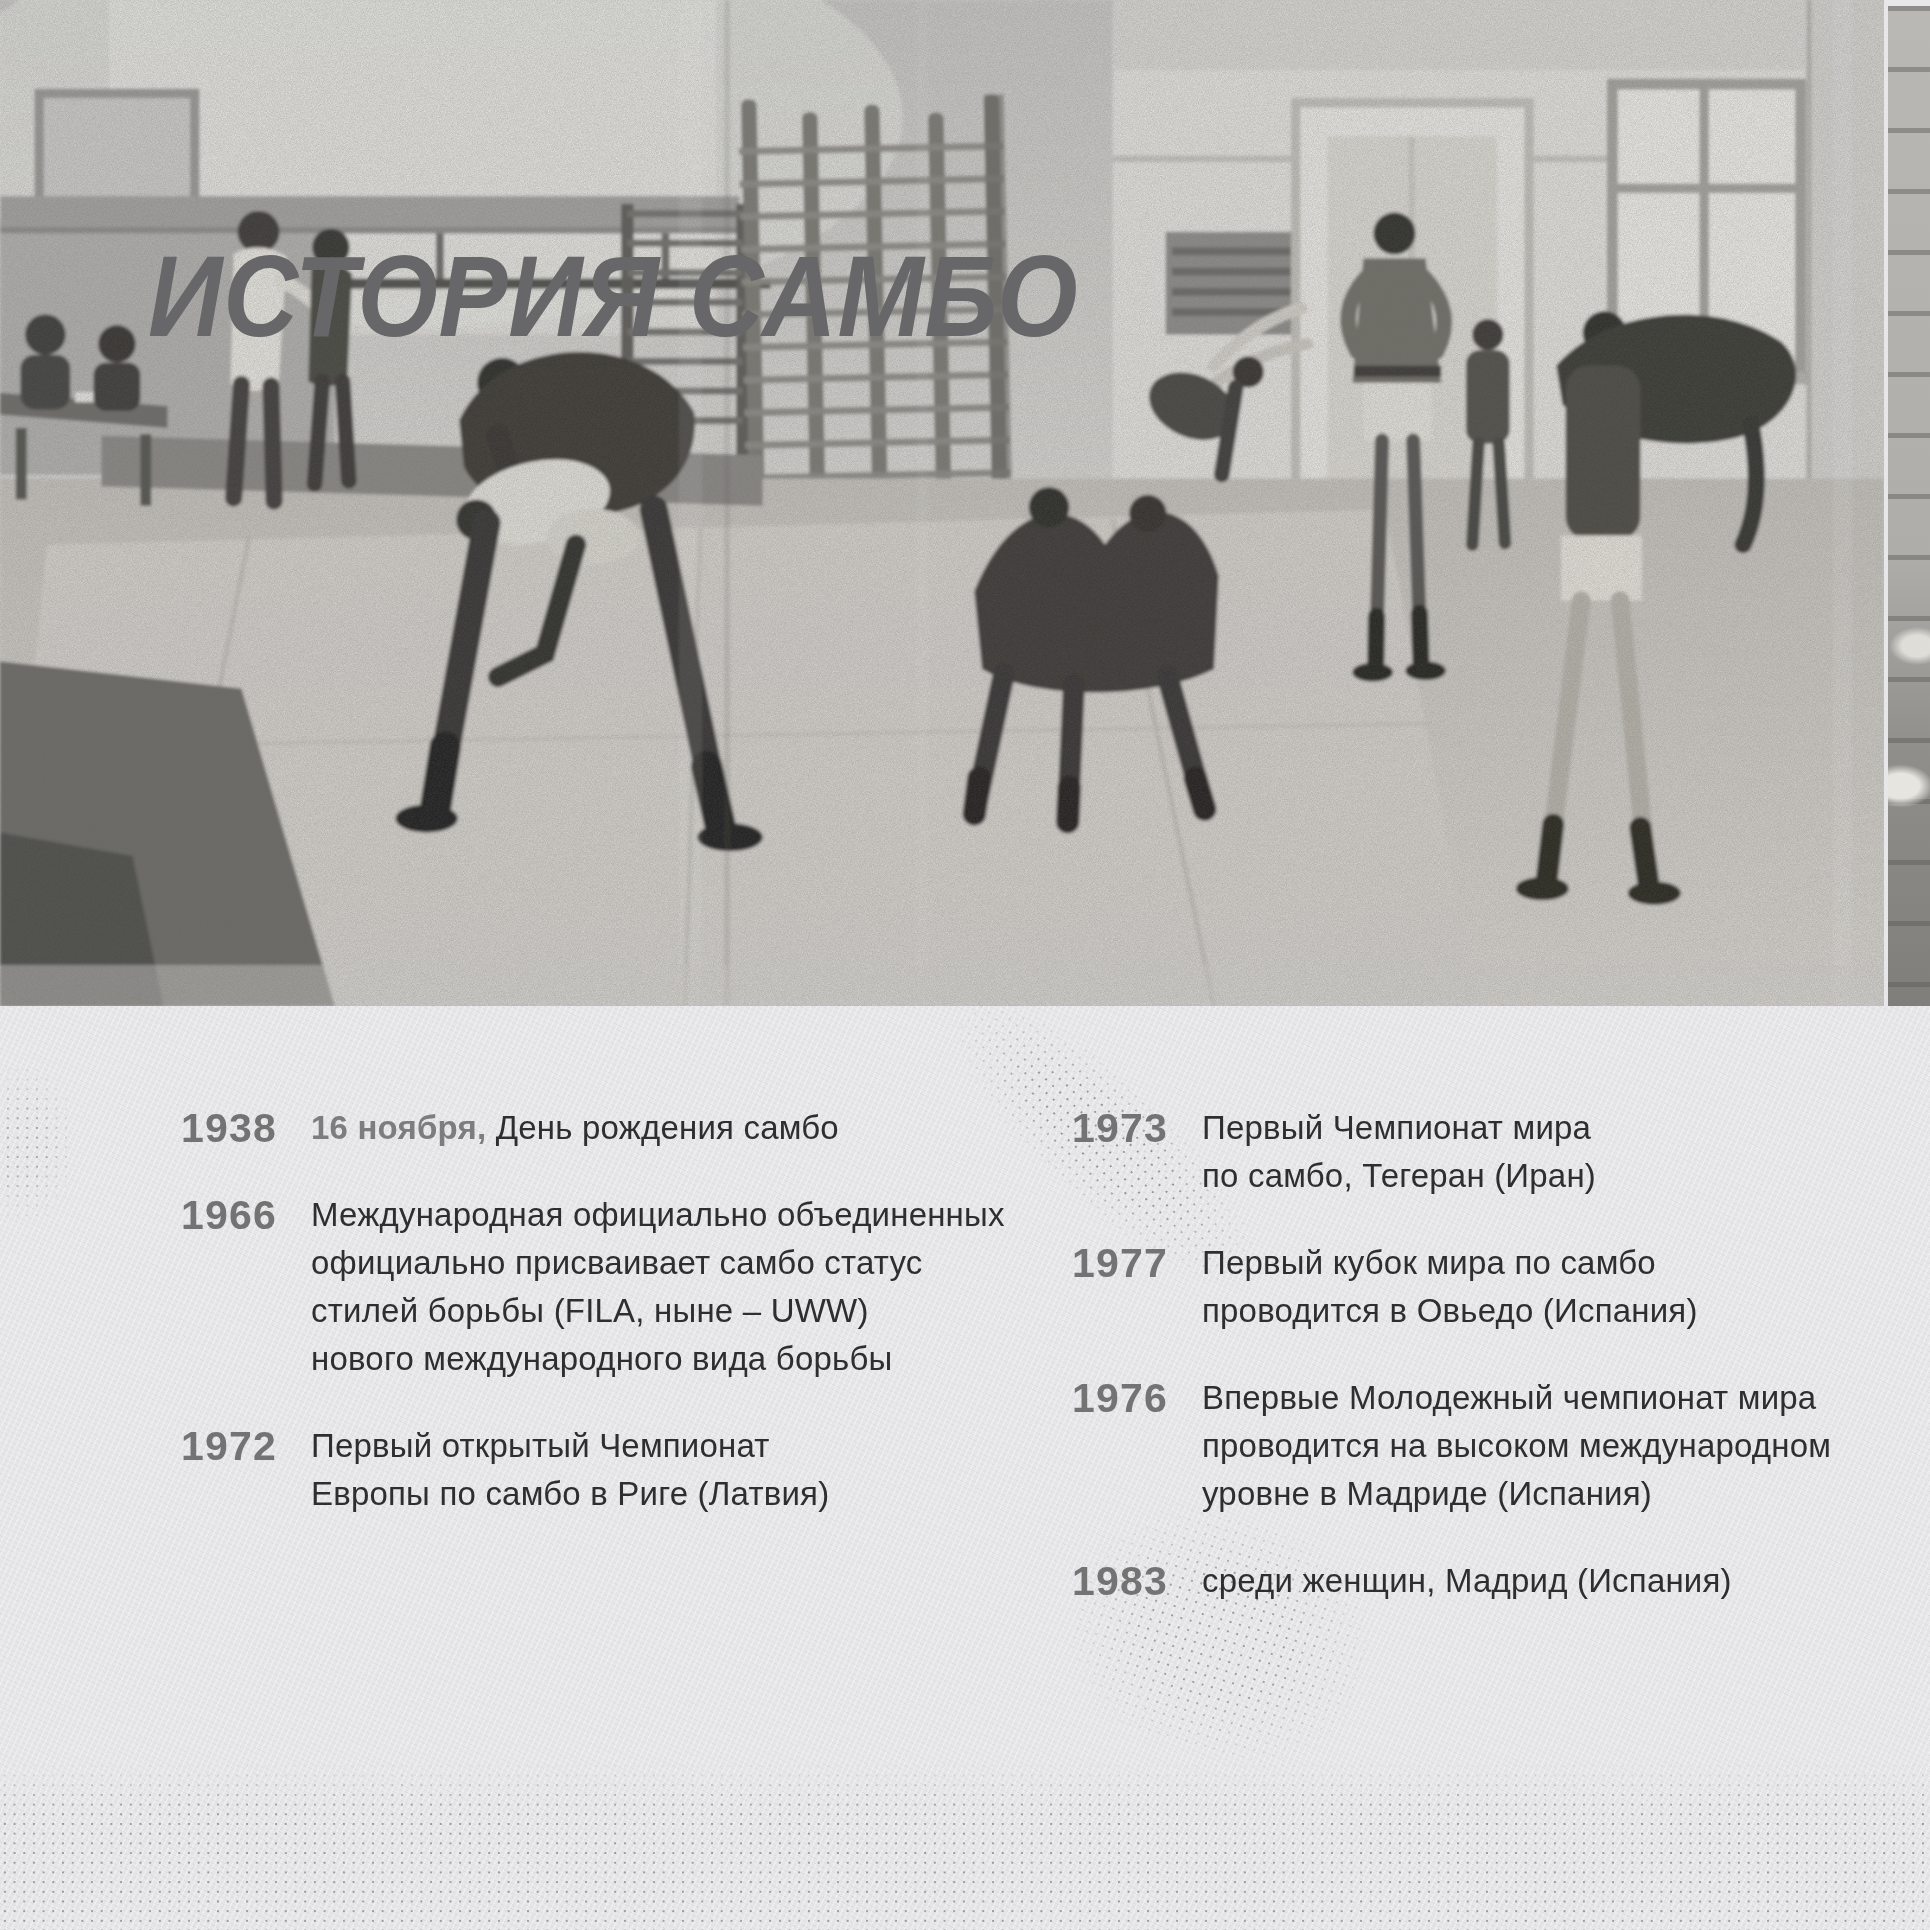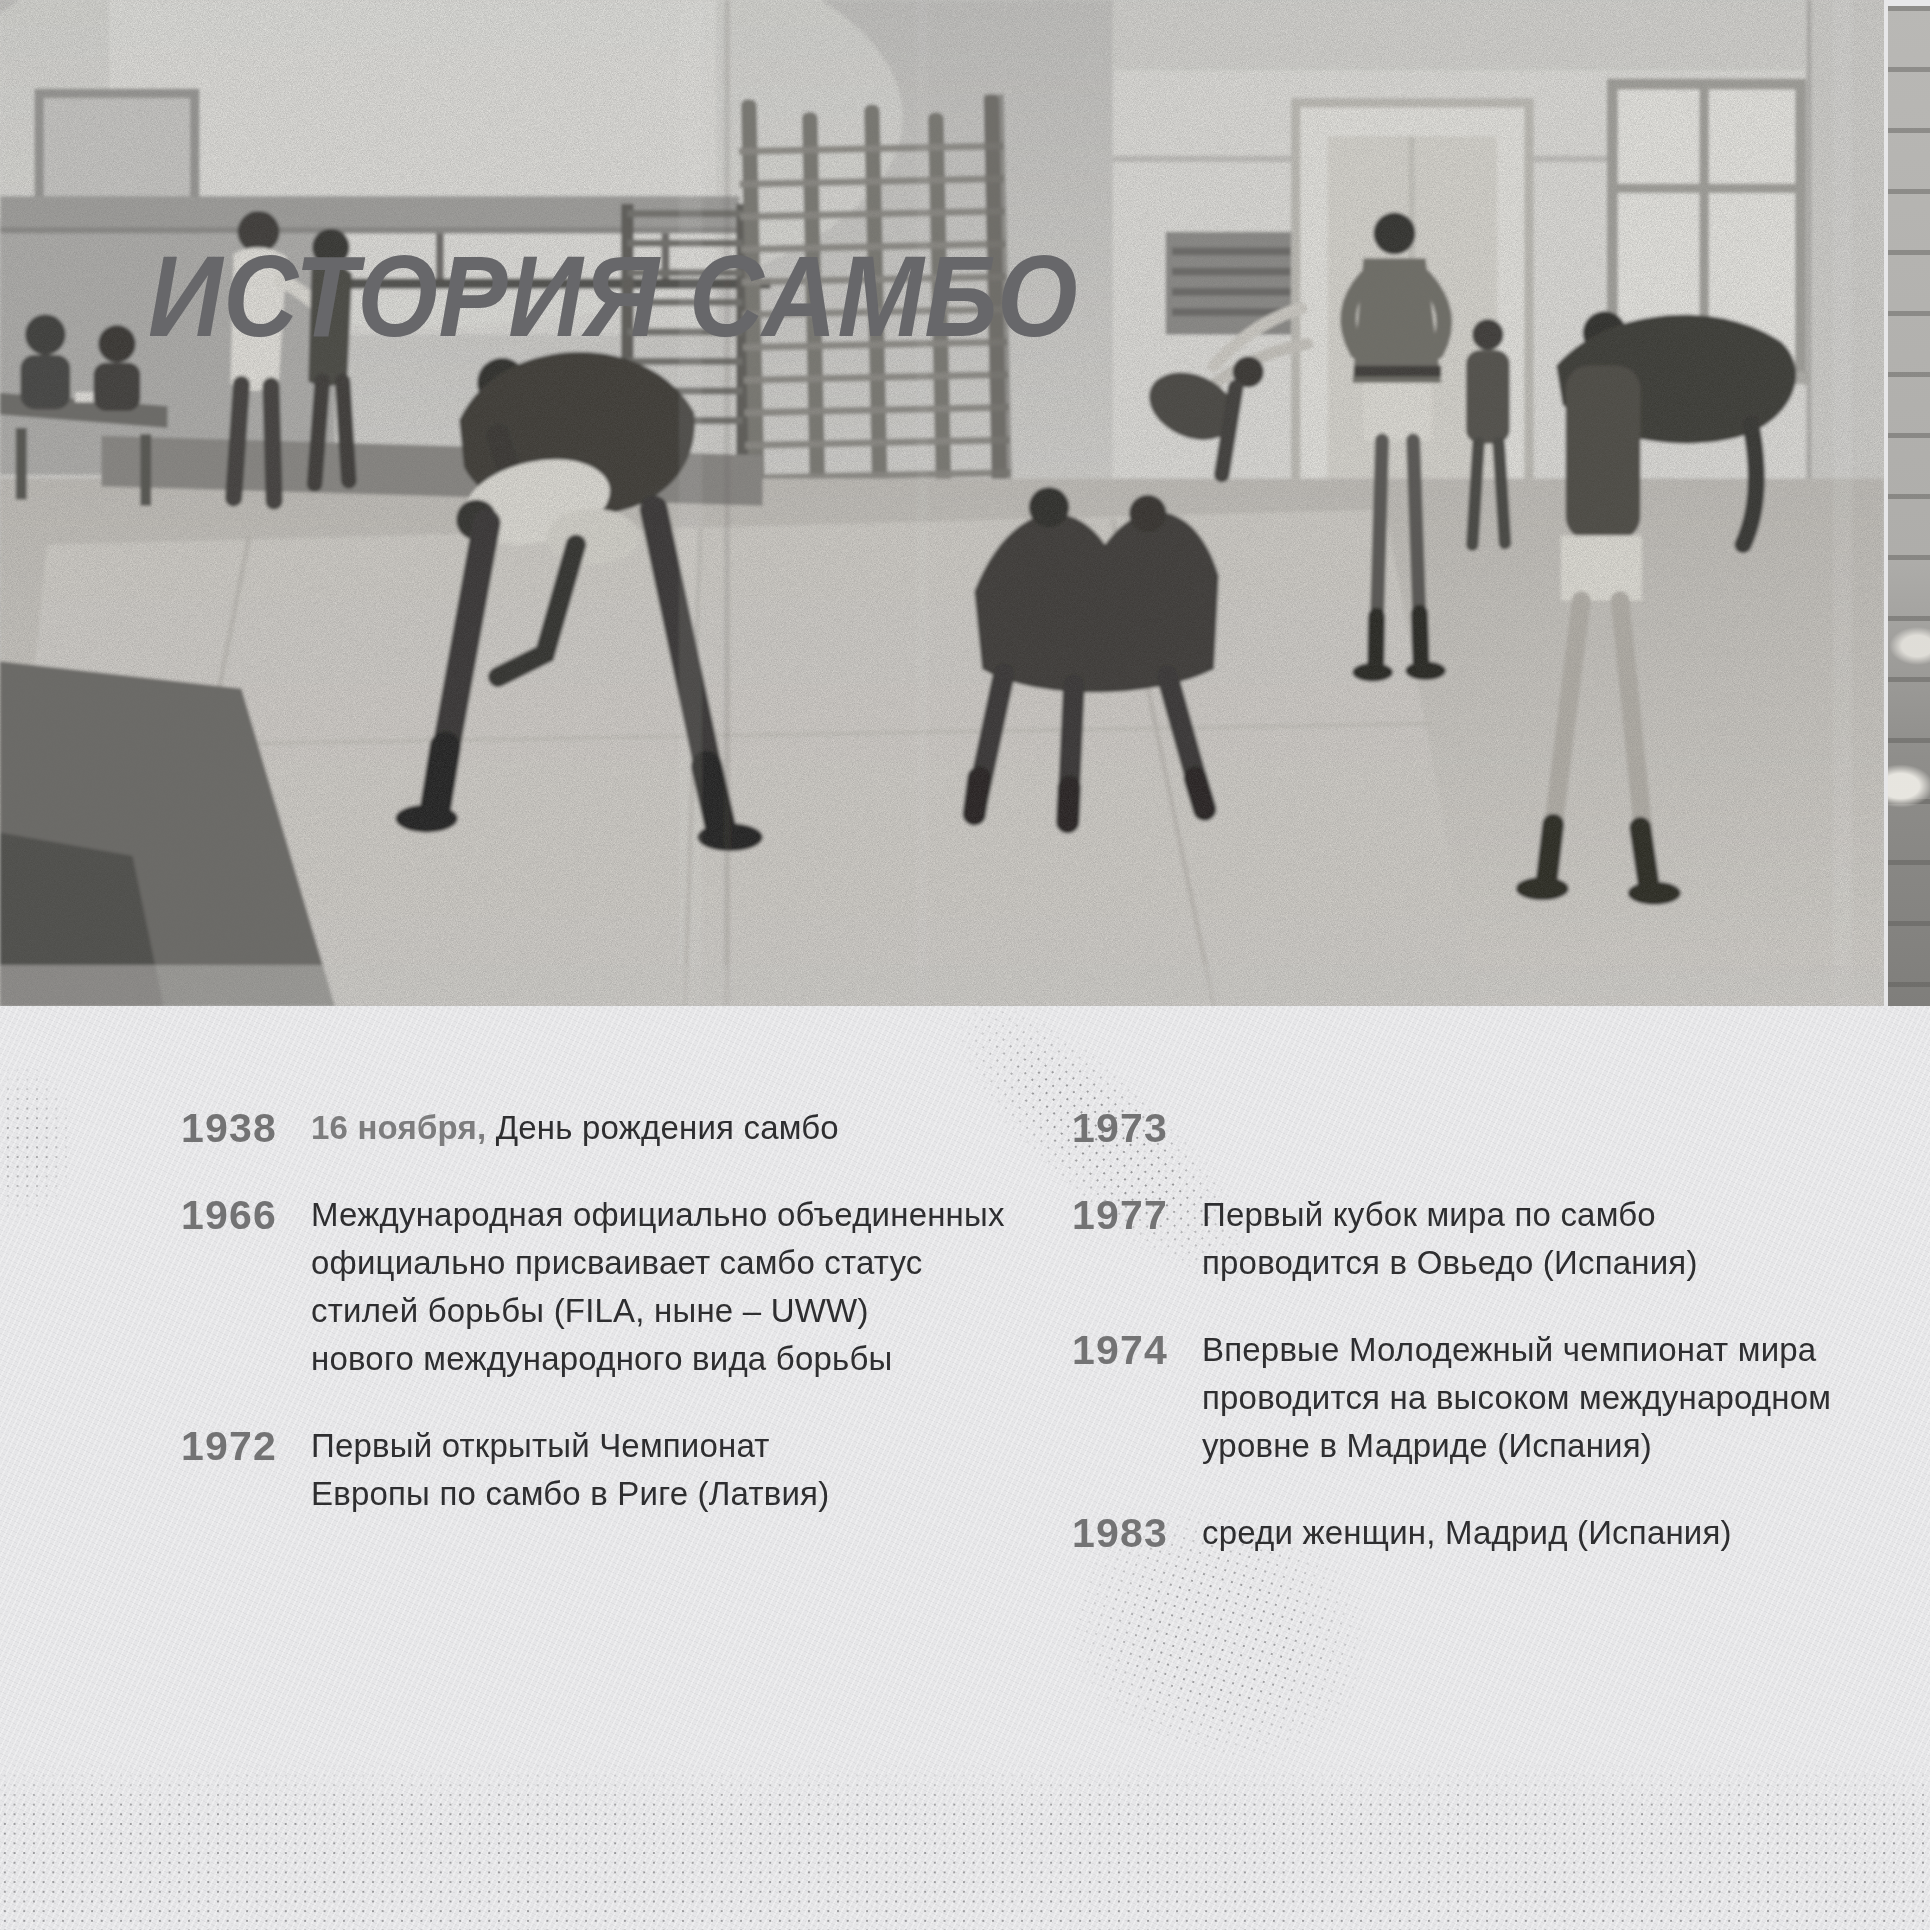--- a/index.html
+++ b/index.html
@@ -357,30 +357,34 @@
     <div class="year">1972</div>
     <div class="event">
         <div class="line">Первый открытый Чемпионат</div>
         <div class="line">Европы по самбо в Риге (Латвия)</div>
       </div>
   </div>
   </div>
 <div class="col col-right">
     <div class="entry">
     <div class="year">1973</div>
+    <div class="event">
+        <div class="line">Первый Чемпионат мира</div>
+        <div class="line">по самбо, Тегеран (Иран)</div>
+      </div>
   </div>
     <div class="entry">
     <div class="year">1977</div>
     <div class="event">
         <div class="line">Первый кубок мира по самбо</div>
         <div class="line">проводится в Овьедо (Испания)</div>
       </div>
   </div>
     <div class="entry">
-    <div class="year">1974</div>
+    <div class="year">1976</div>
     <div class="event">
         <div class="line">Впервые Молодежный чемпионат мира</div>
         <div class="line">проводится на высоком международном</div>
         <div class="line">уровне в Мадриде (Испания)</div>
       </div>
   </div>
     <div class="entry">
     <div class="year">1983</div>
     <div class="event">
         <div class="line">среди женщин, Мадрид (Испания)</div>

